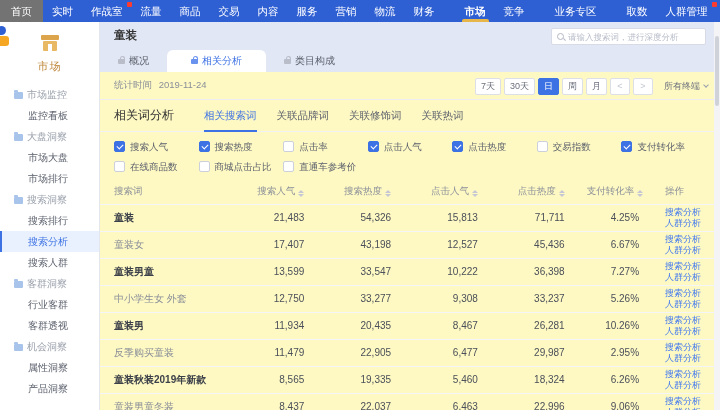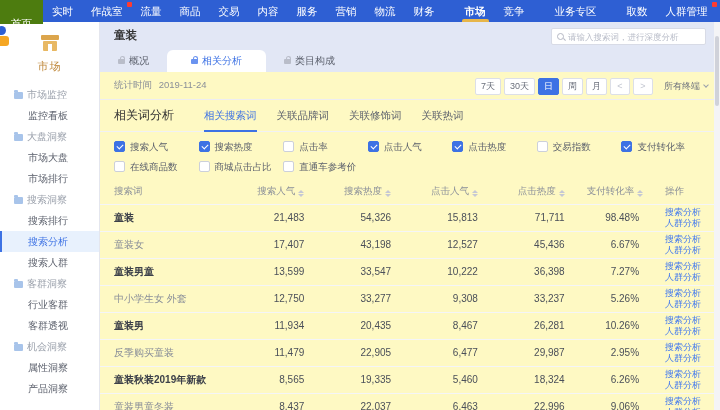--- a/index.html
+++ b/index.html
@@ -4,21 +4,21 @@
 <style>
   * { margin:0; padding:0; box-sizing:border-box; }
   html,body { width:720px; height:410px; overflow:hidden; }
   body { font-family:"Liberation Sans","DejaVu Sans",sans-serif; background:#fff; position:relative; }
 
   
   .topnav { position:absolute; top:0; left:0; width:720px; height:22px;
     background:#2e5fd3; display:flex; align-items:stretch; color:#fff;
     font-size:10.5px; white-space:nowrap; z-index:30; }
   .nav-item { position:relative; line-height:22px; padding:0 9px; cursor:pointer; }
-  .nav-home { background:#4d7c0f; padding:12px 11px; }
+  .nav-home { background:#737373; padding:0 11px; }
   .nav-active { font-weight:bold; }
   .nav-underline { position:absolute; left:6px; right:6px; bottom:0; height:3px;
     background:#e7b64a; border-radius:2px 2px 0 0; }
   .nav-badge { position:absolute; top:2px; right:0px; width:5px; height:5px;
     background:#ff3b30; border-radius:1px; }
   .nav-sep { width:1px; height:10px; background:rgba(255,255,255,.45); margin:6px 6px 0; }
 
   
   .sidebar { position:absolute; top:22px; left:0; width:100px; bottom:0;
     background:#fff; border-right:1px solid #e4e6ee; z-index:20; }
@@ -293,21 +293,21 @@
             <th class="col-act"><span>操作</span></th>
           </tr>
         </thead>
       <tbody>
           <tr>
             <td class="col-kw kw-dark">童装</td>
             <td class="col-num val">21,483</td>
             <td class="col-num val">54,326</td>
             <td class="col-num val">15,813</td>
             <td class="col-num val">71,711</td>
-            <td class="col-num val">98.48%</td>
+            <td class="col-num val">4.25%</td>
             <td class="col-act">
               <span class="action-link">搜索分析</span>
               <span class="action-link">人群分析</span>
             </td>
           </tr>
           <tr>
             <td class="col-kw kw-light">童装女</td>
             <td class="col-num val">17,407</td>
             <td class="col-num val">43,198</td>
             <td class="col-num val">12,527</td>

